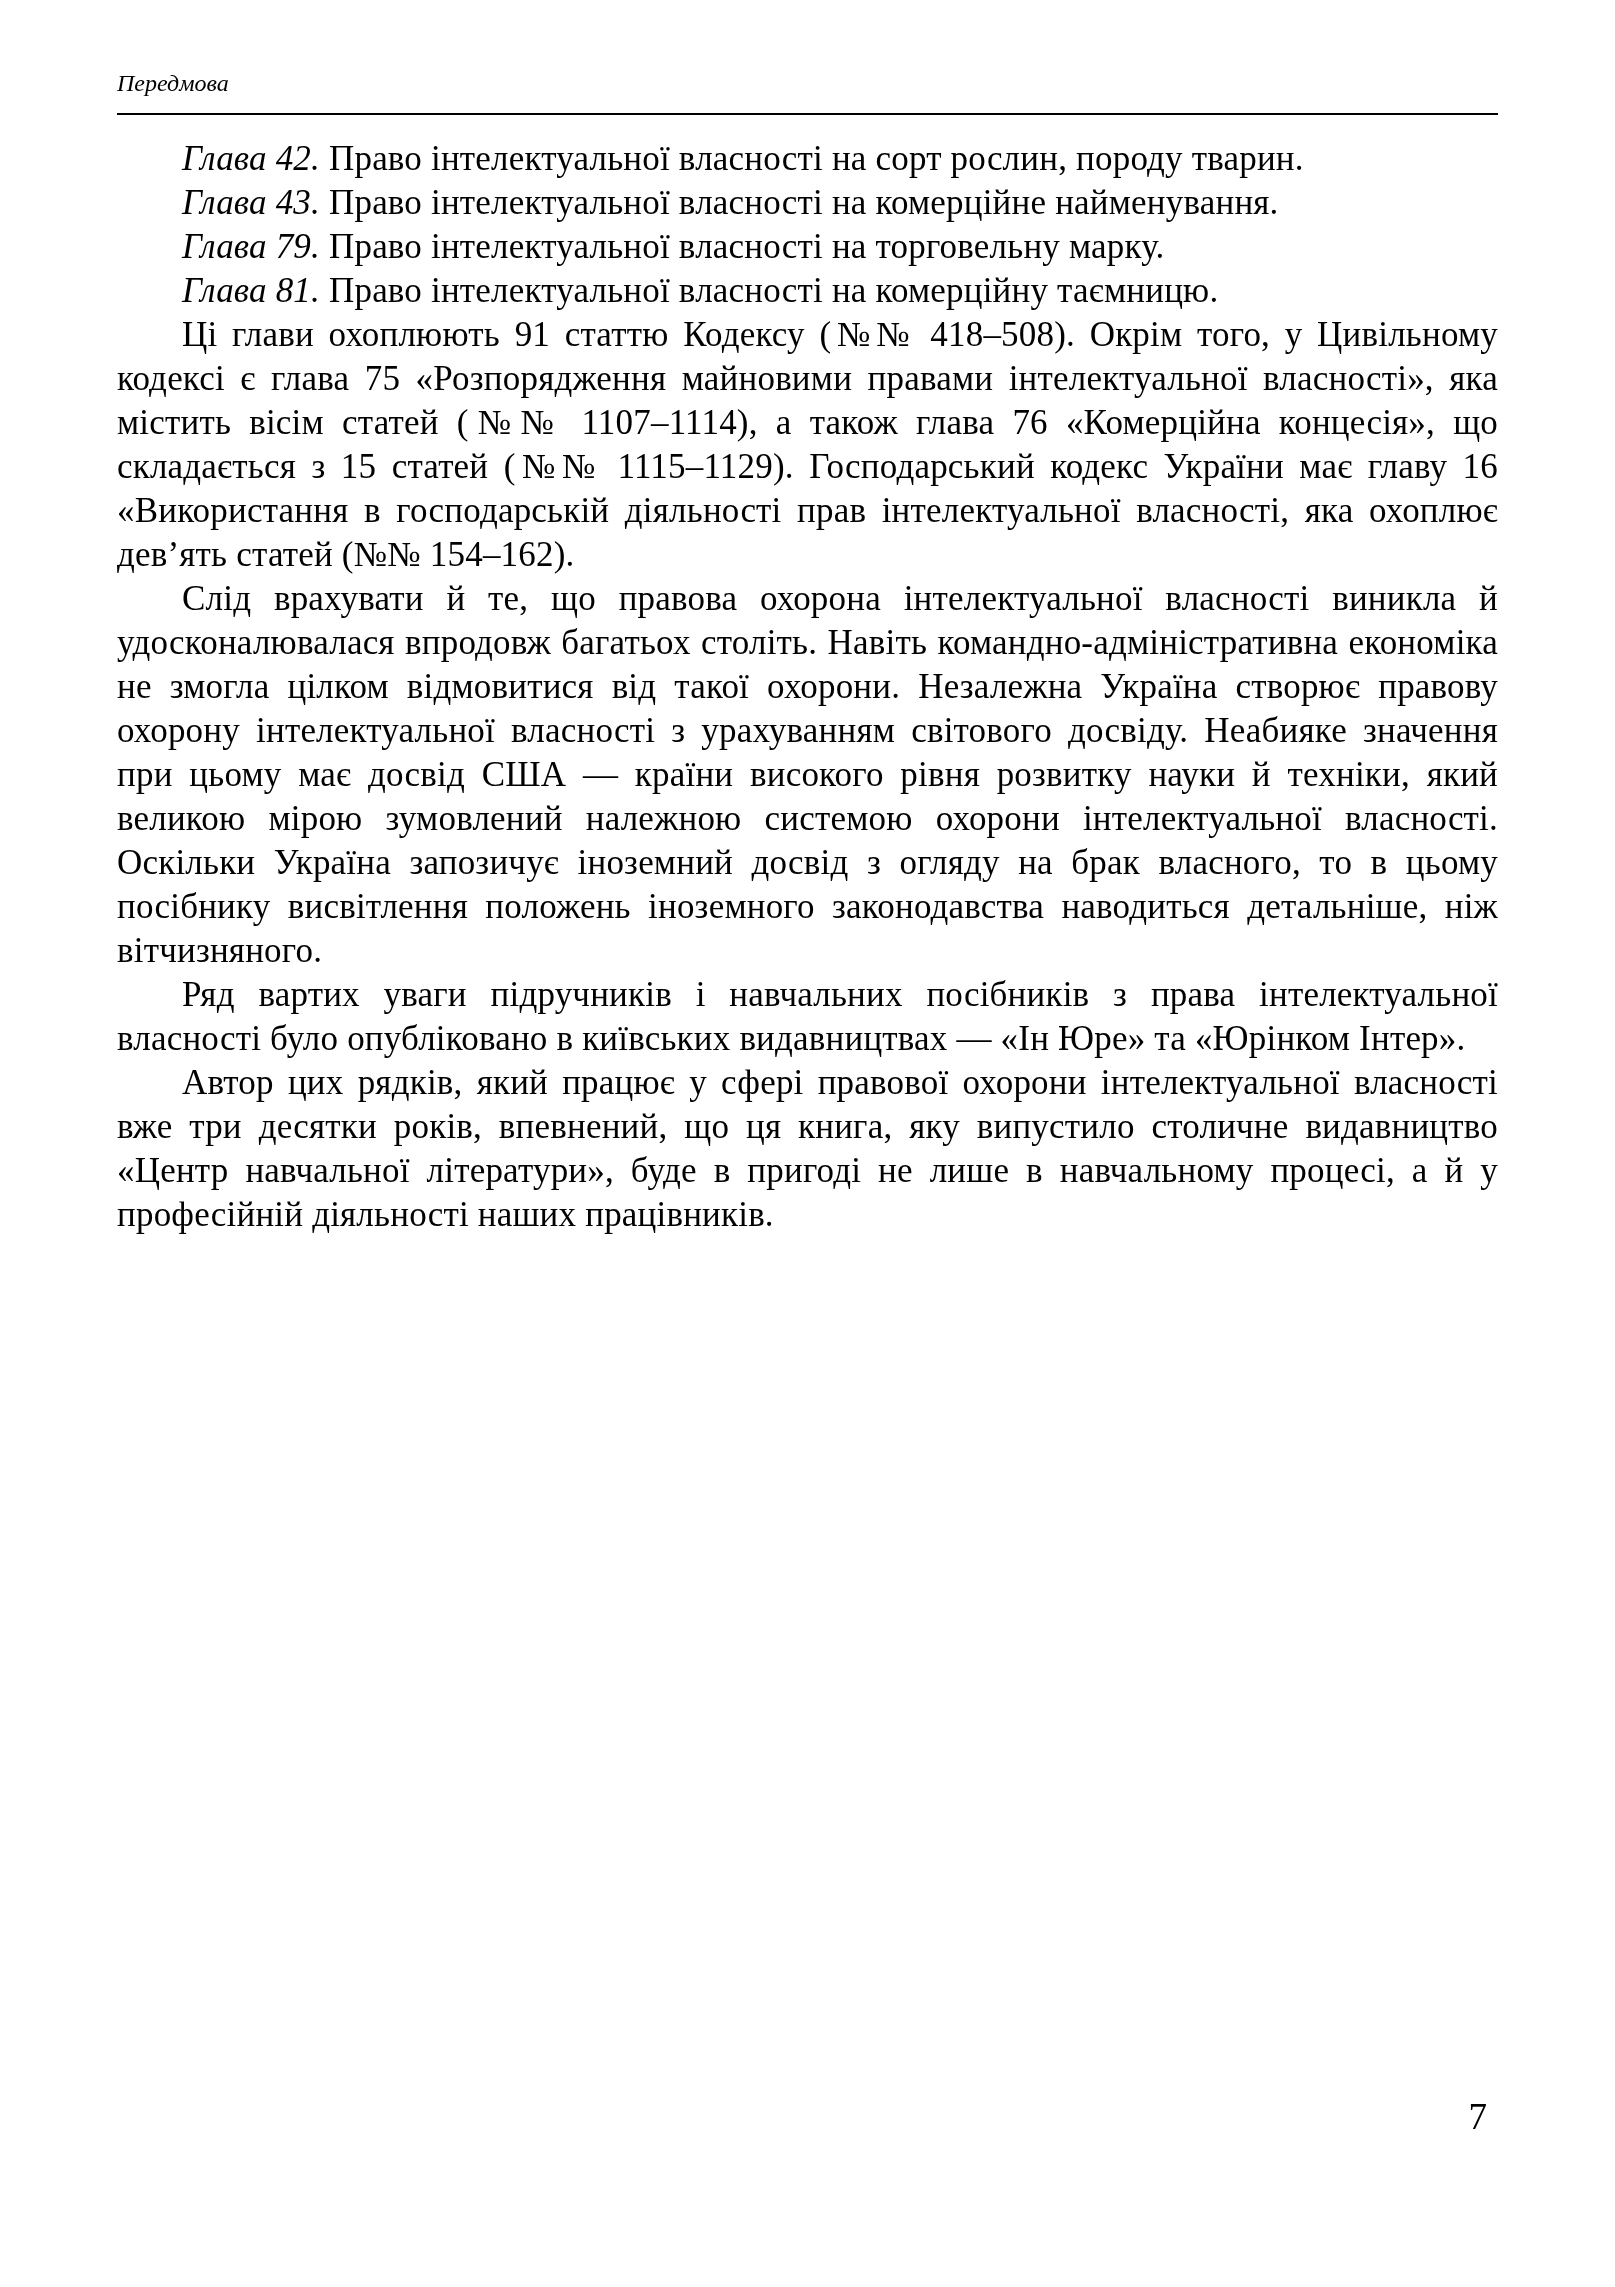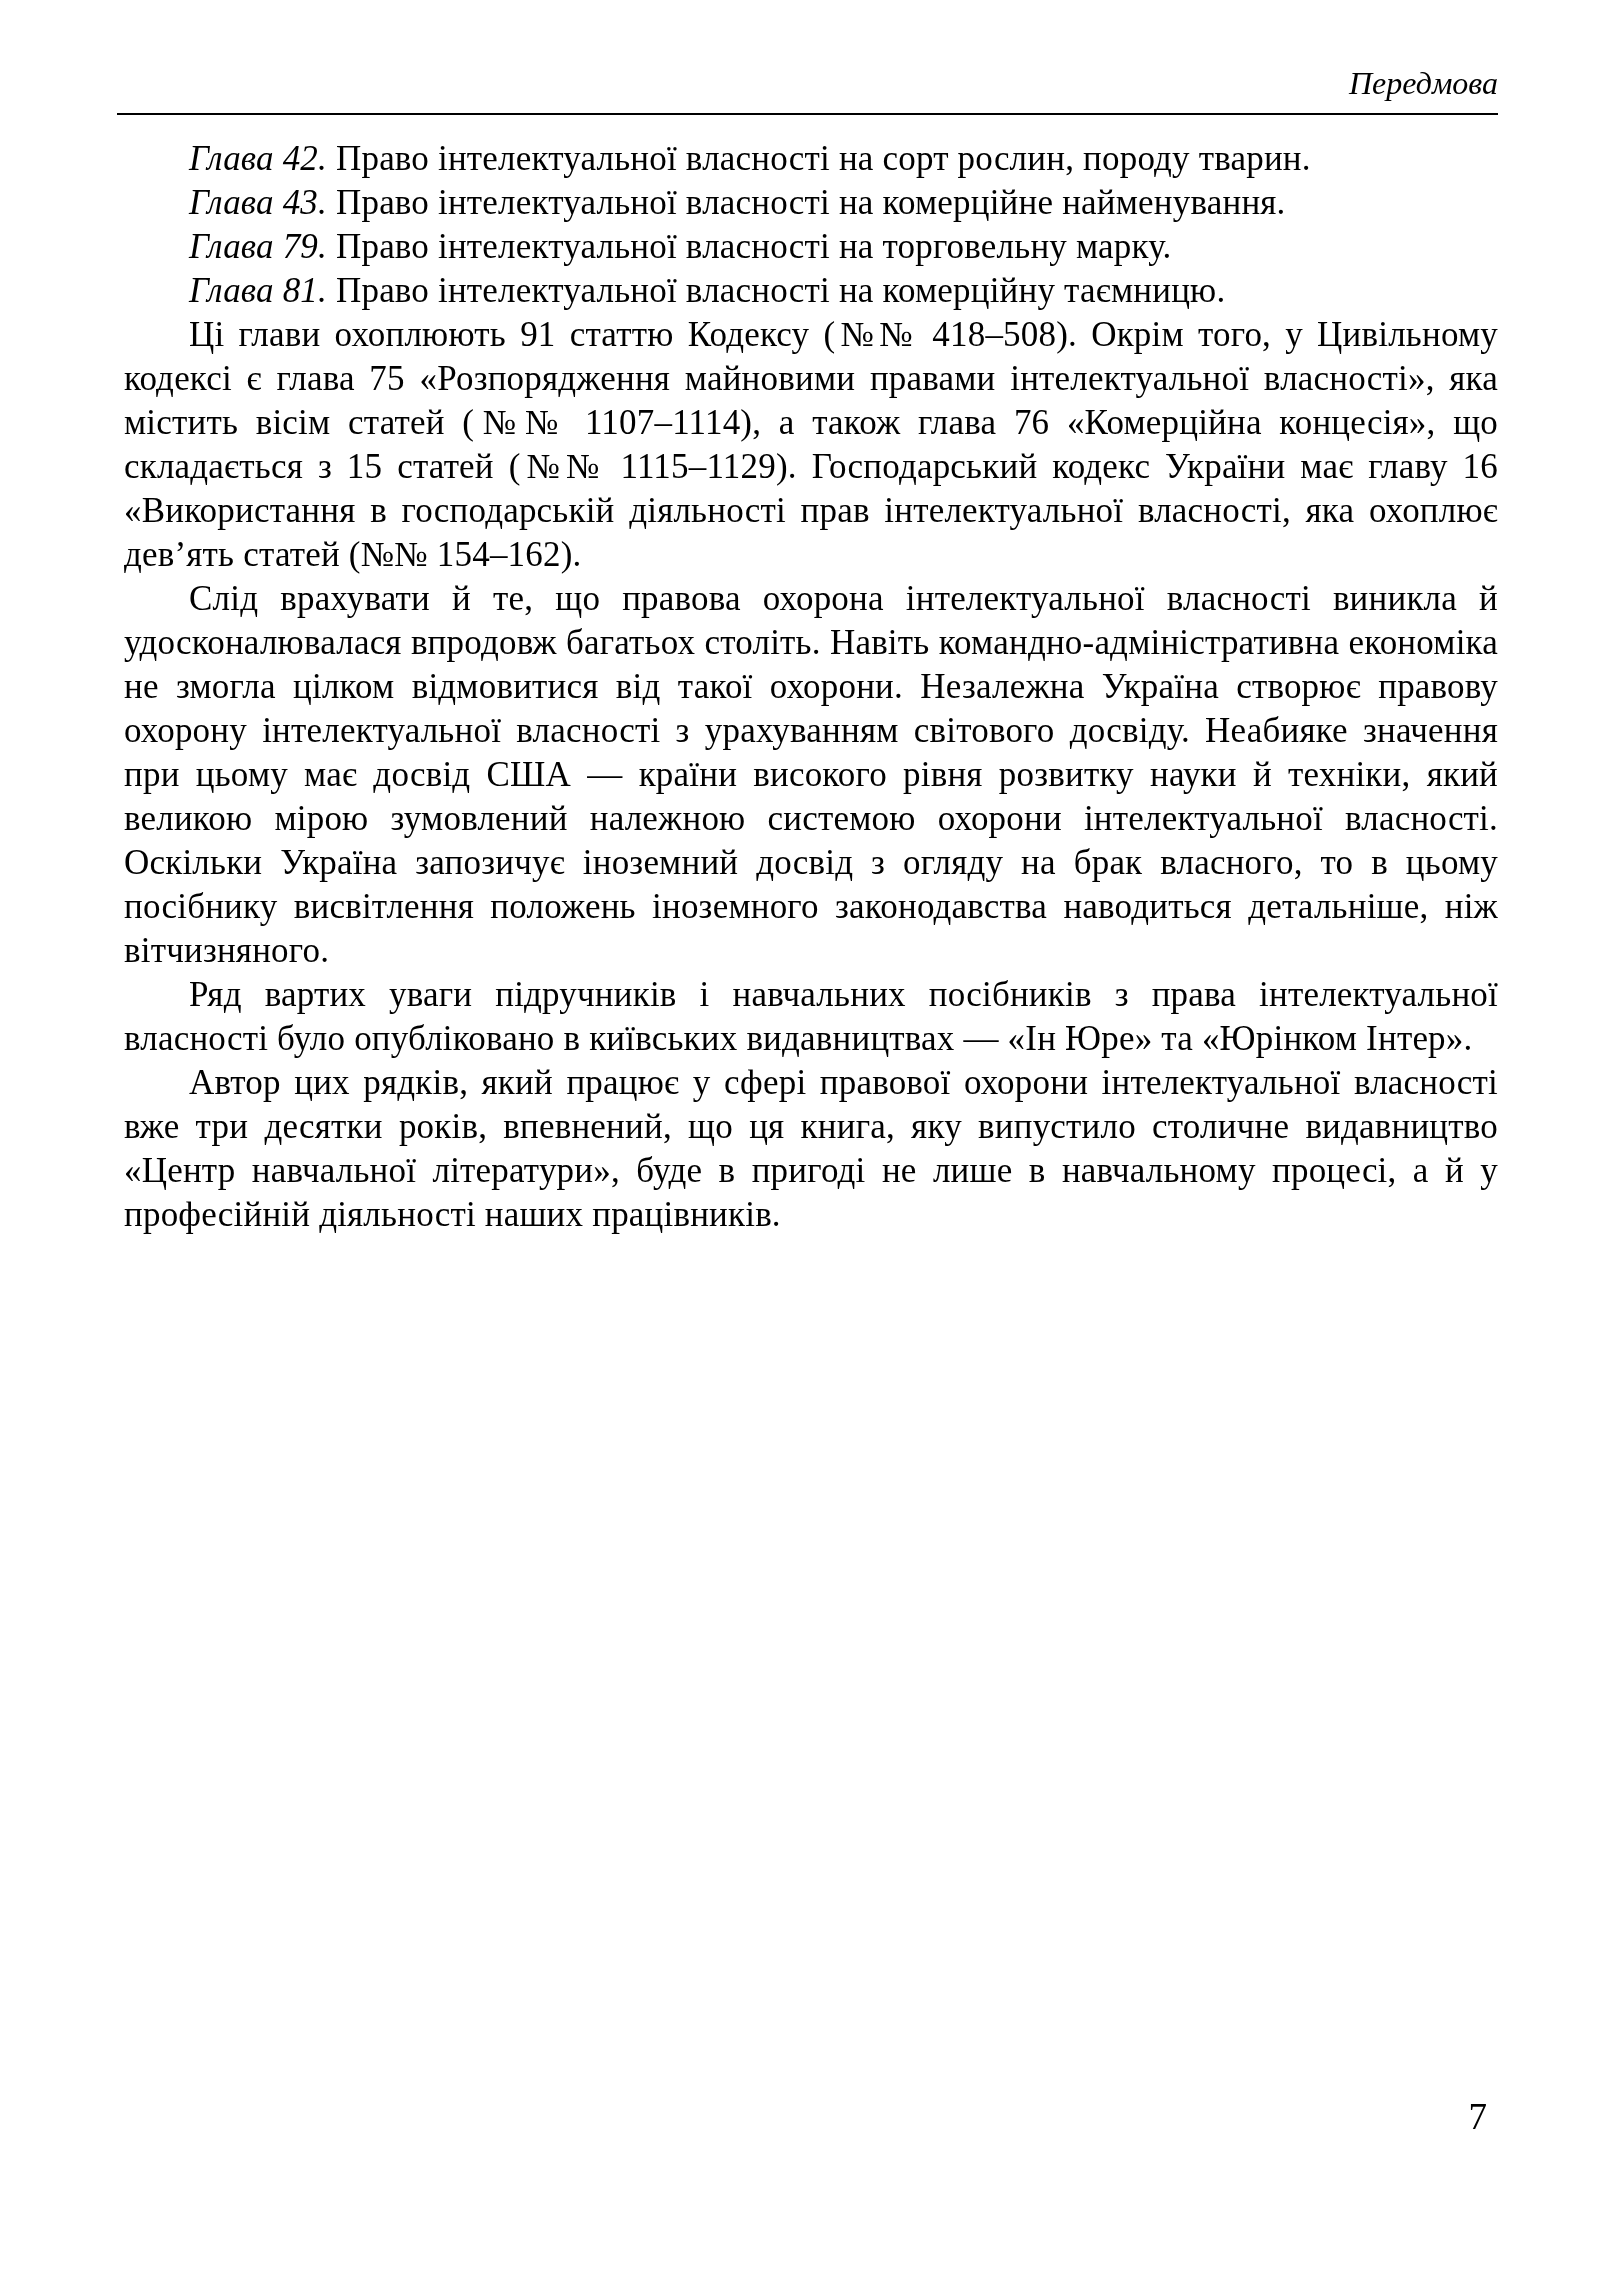--- a/index.html
+++ b/index.html
@@ -14,41 +14,40 @@
     overflow: hidden;
   }
   .page {
     position: absolute;
     left: 117px;
     top: 65px;
     width: 1381px;
     height: 2150px;
   }
   .running-header {
-    text-align: right;
+    text-align: left;
     font-style: italic;
-    font-size: 32px;
+    font-size: 24px;
     line-height: 37px;
     padding-bottom: 11px;
   }
   .header-rule {
     border: none;
     border-top: 2.8px solid #000000;
     height: 0;
   }
   .body-text {
     margin-top: 22px;
     font-size: 35px;
     line-height: 44px;
     text-align: justify;
     letter-spacing: 0.2px;
   }
   .body-text p {
     text-indent: 65px;
-    margin-left: 7px;
   }
   .body-text p em {
     font-style: italic;
   }
   .page-number {
     position: absolute;
     right: 11px;
     top: 2030px;
     font-size: 37px;
   }

